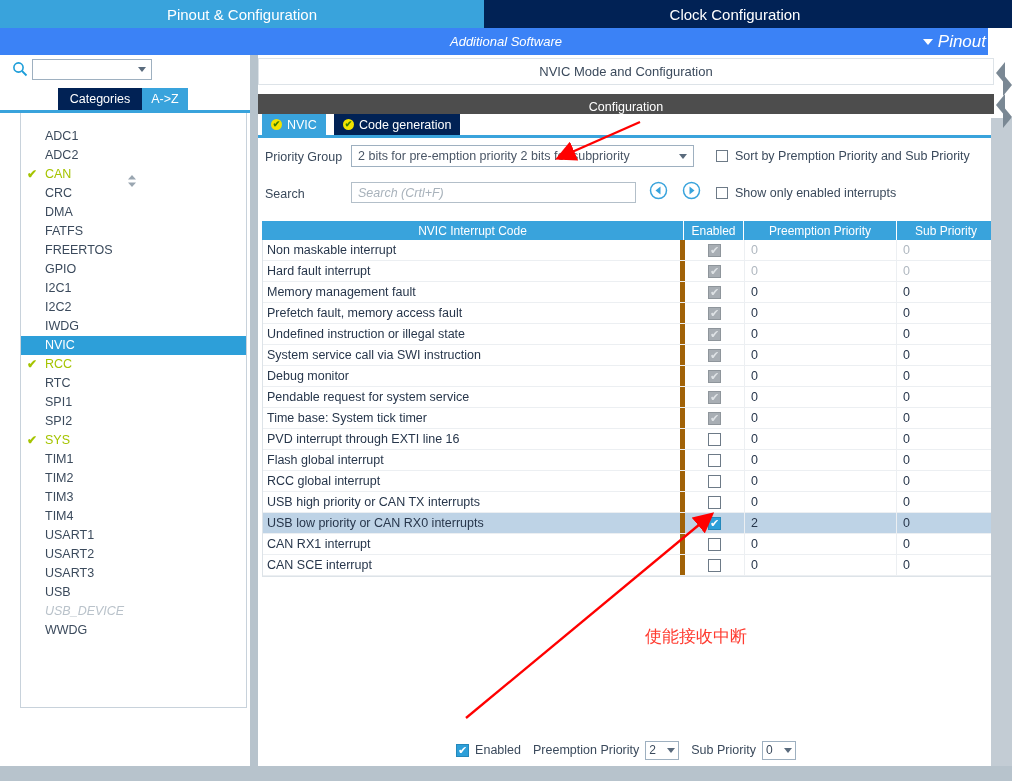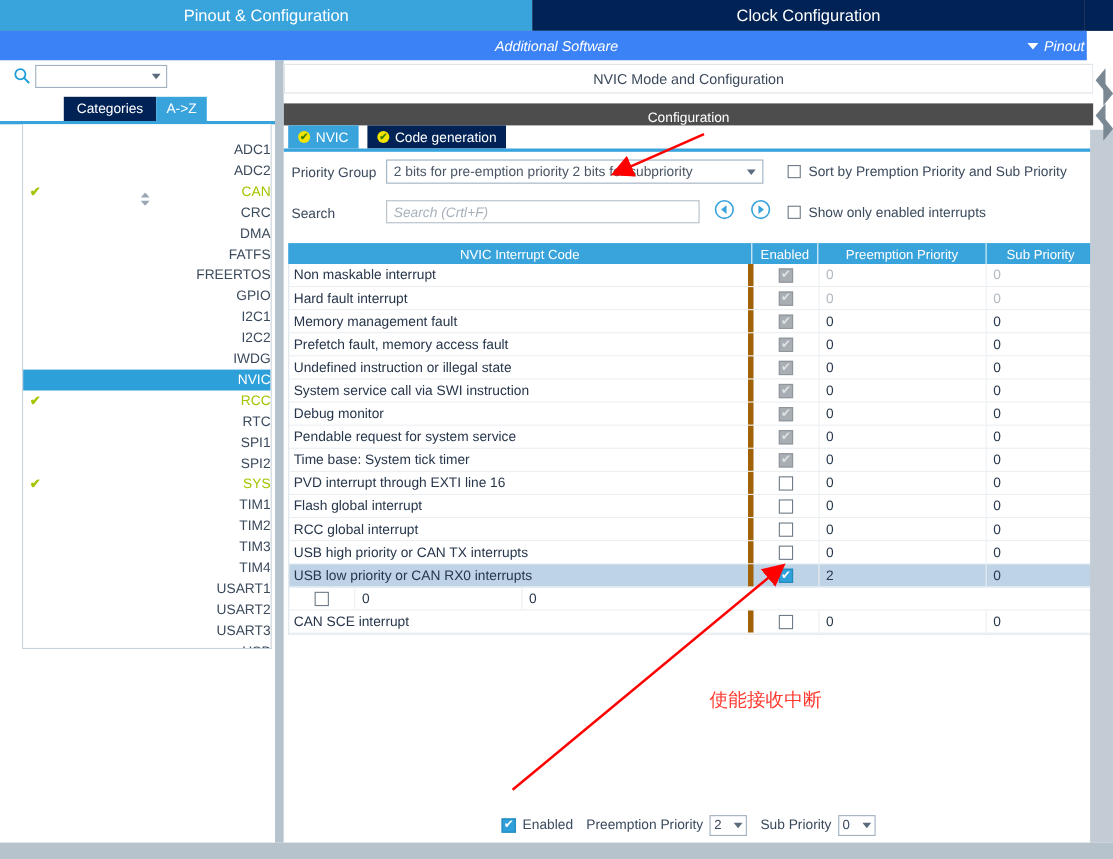--- a/index.html
+++ b/index.html
@@ -30,21 +30,21 @@
   
   .subbar { position: absolute; left: 0; top: 28px; width: 988px; height: 27px; background: #3b82f6; font-style: italic; }
   .subbar .addsoft {
     position: absolute; left: 0; top: 0; width: 1012px; height: 27px;
     display: flex; align-items: center; justify-content: center;
     color: #ffffff; font-size: 13px;
   }
   .subbar .pinoutlbl {
     position: absolute; right: 0; top: 0; height: 27px;
     display: flex; align-items: center; gap: 5px;
-    color: #ffffff; font-size: 13px; padding-right: 2px;
+    color: #ffffff; font-size: 17px; padding-right: 2px;
   }
   .chev-down { display:inline-block; width:0; height:0; border-left:5px solid transparent;
     border-right:5px solid transparent; border-top:6px solid #ffffff; }
 
   
   .leftpanel { position: absolute; left: 0; top: 55px; width: 250px; height: 711px; background: #ffffff; }
   .searchrow { position: absolute; left: 0; top: 0; width: 250px; height: 30px; }
   .mag-icon { position: absolute; left: 12px; top: 6px; width: 16px; height: 16px; }
   .combo-comp {
     position: absolute; left: 32px; top: 4px; width: 120px; height: 21px;
@@ -60,23 +60,23 @@
     position: absolute; top: 0; height: 22px; font-size: 12.5px;
     display: flex; align-items: center; justify-content: center; white-space: nowrap; margin-left: 48px;
   }
   .cattab.inactive { background: #012255; color: #ffffff; }
   .cattab.active   { background: #39a3dc; color: #ffffff; }
   .cat-categories { left: 10px; width: 84px; }
   .cat-az { left: 94px; width: 46px; }
   .cat-underline { position: absolute; left: 0; top: 55px; width: 250px; height: 3px; background: #39a3dc; }
 
   .periphbox {
-    position: absolute; left: 20px; top: 58px; width: 227px; height: 477px;
+    position: absolute; left: 20px; top: 58px; width: 227px; height: 595px;
     border: 1px solid #c8d2db; border-top: none; background: #ffffff;
-    box-sizing: border-box; overflow: hidden; text-align: right;
+    box-sizing: border-box; overflow: hidden;
   }
   .scrollnub { position: absolute; left: 104px; top: 62px; width: 14px; height: 12px; }
   .plist { position: absolute; left: 0; top: 14px; width: 100%; }
   .pitem {
     position: relative; height: 19px; line-height: 19px; padding-left: 24px;
     font-size: 12.5px; color: #3b4a5c; white-space: nowrap;
   }
   .pitem.sel { background: #2d9fd9; color: #ffffff; }
   .pitem.used { color: #a5c400; }
   .pitem.greyed { color: #b9c2ca; font-style: italic; }
@@ -463,20 +463,21 @@
           </div>
           <div class="trow hl">
             <div class="td name">USB low priority or CAN RX0 interrupts</div>
             <div class="td en">
               <span class="cbx-on">✔</span>
             </div>
             <div class="td pre">2</div>
             <div class="td sub">0</div>
           </div>
           <div class="trow">
+            <div class="td name">CAN RX1 interrupt</div>
             <div class="td en">
               <span class="cbx-off"></span>
             </div>
             <div class="td pre">0</div>
             <div class="td sub">0</div>
           </div>
           <div class="trow">
             <div class="td name">CAN SCE interrupt</div>
             <div class="td en">
               <span class="cbx-off"></span>

